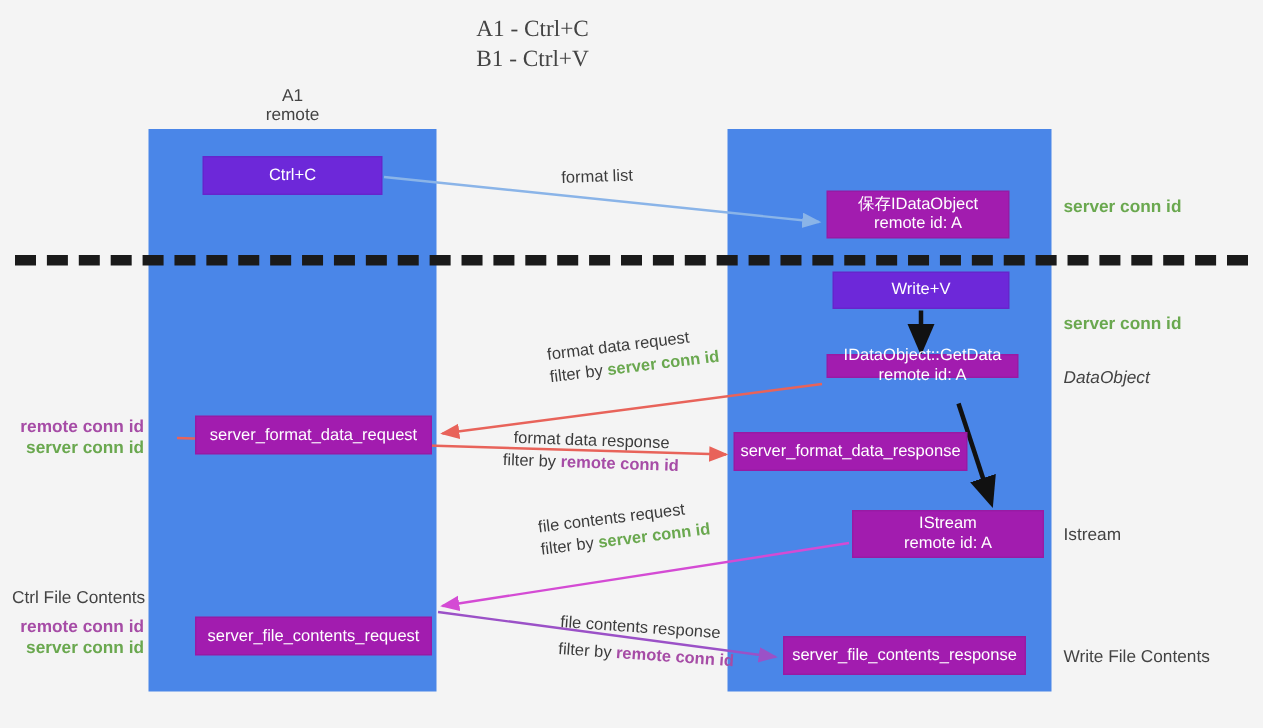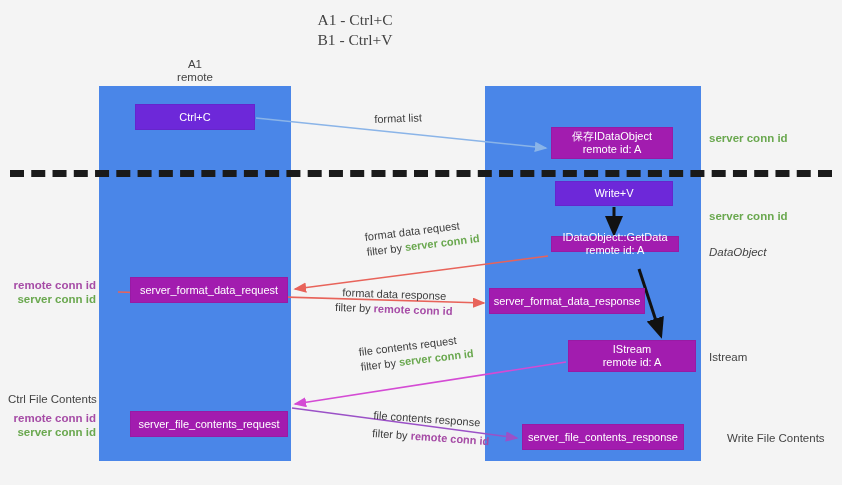--- a/index.html
+++ b/index.html
@@ -64,21 +64,21 @@
   #box-sfcresp{left:522px;top:424px;width:162px;height:26px;}
 
   
   .right-note{font-size:11.5px;line-height:14px;color:#434343;}
   .green-txt{color:#6aa84f;font-weight:bold;}
   .purple-txt{color:#a64ca6;font-weight:bold;}
   #note-srv1{left:709px;top:132px;font-weight:bold;color:#6aa84f;font-size:11.5px;}
   #note-srv2{left:709px;top:210px;font-weight:bold;color:#6aa84f;font-size:11.5px;}
   #note-dataobject{left:709px;top:245px;font-style:italic;}
   #note-istream{left:709px;top:350px;}
-  #note-writefile{left:727px;top:431px;}
+  #note-writefile{left:709px;top:431px;}
 
   
   .left-note{font-size:11.5px;line-height:14px;color:#434343;}
   #note-left-ids1{left:8px;top:278px;font-size:11.5px;line-height:14px;text-align:right;width:88px;}
   #note-readfile{left:8px;top:392px;width:120px;font-size:11.5px;}
   #note-left-ids2{left:8px;top:411px;font-size:11.5px;line-height:14px;text-align:right;width:88px;}
 
   
   .flow-label{
     font-size:11px;line-height:15px;color:#3c3c3c;

